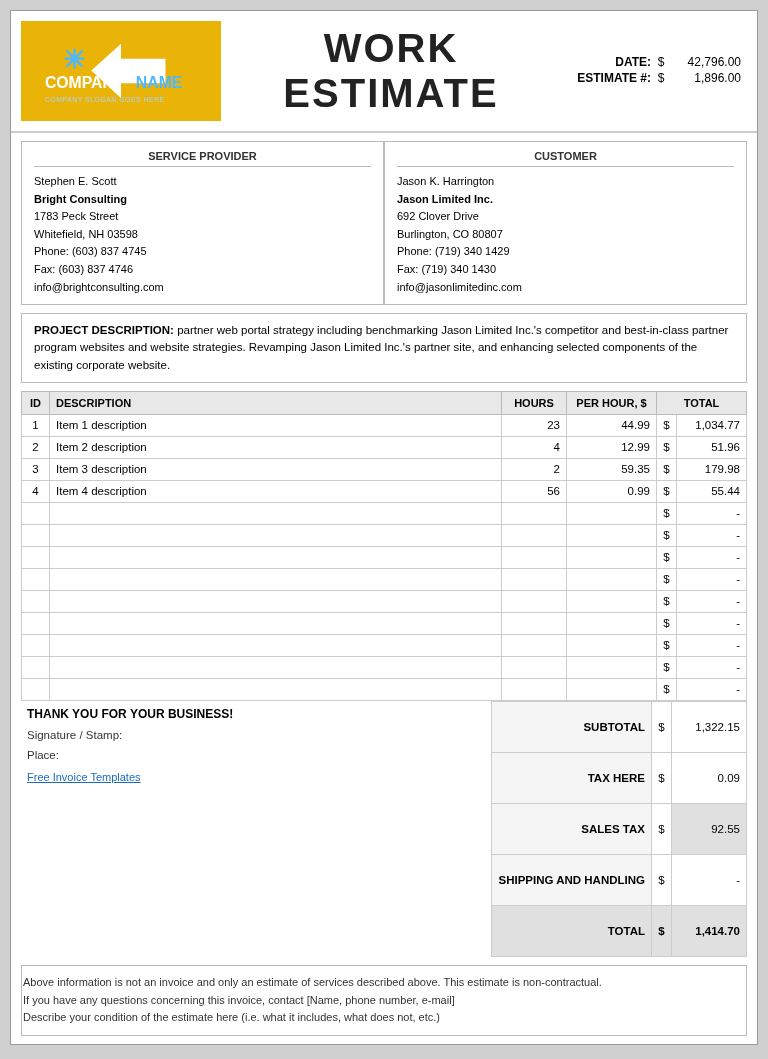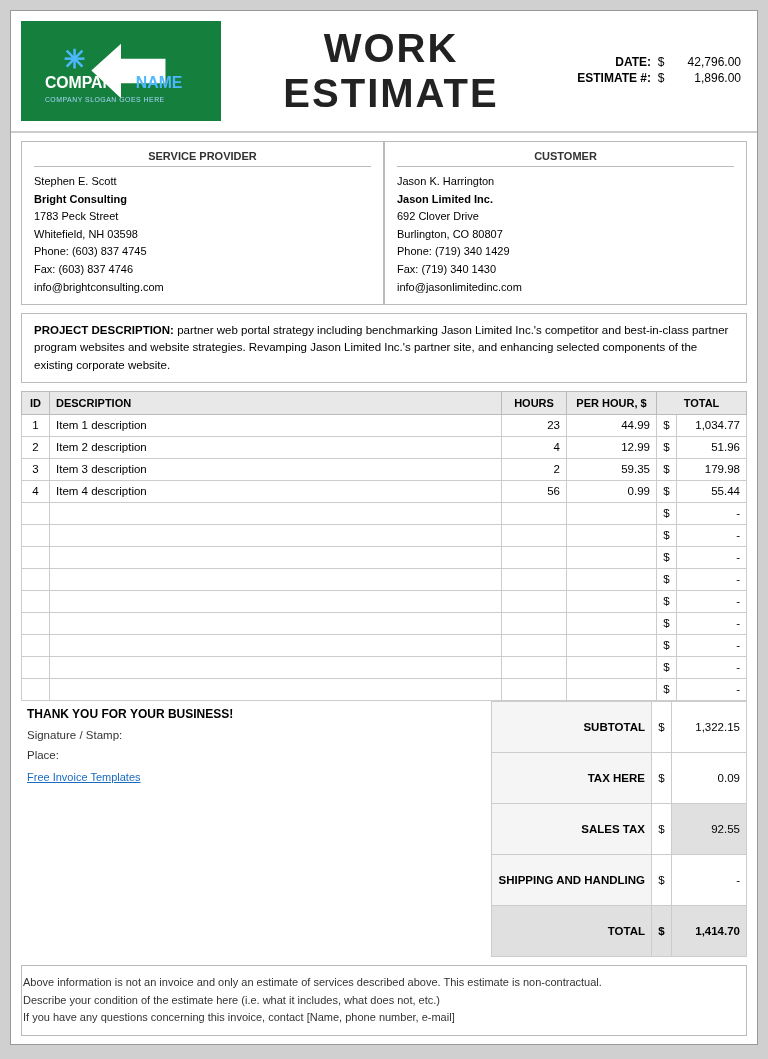--- a/index.html
+++ b/index.html
@@ -19,21 +19,21 @@
     }
     
     .header {
       display: flex;
       justify-content: space-between;
       align-items: center;
       padding: 10px 16px 10px 10px;
       border-bottom: 2px solid #ccc;
     }
     .logo-box {
-      background: #15803d;
+      background: #eab308;
       width: 200px;
       height: 100px;
       display: flex;
       flex-direction: column;
       align-items: center;
       justify-content: center;
       position: relative;
       padding: 8px;
     }
     .title-area {
@@ -389,17 +389,17 @@
             <td class="t-dollar">$</td>
             <td class="t-value">1,414.70</td>
           </tr>
         </tbody>
       </table>
     </div>
   </div>
 
   <div class="disclaimer">
     <div>Above information is not an invoice and only an estimate of services described above. This estimate is non-contractual.</div>
+    <div>If you have any questions concerning this invoice, contact [Name, phone number, e-mail]</div>
     <div>Describe your condition of the estimate here (i.e. what it includes, what does not, etc.)</div>
-    <div>If you have any questions concerning this invoice, contact [Name, phone number, e-mail]</div>
   </div>
 
 </div>
 
 </body></html>

